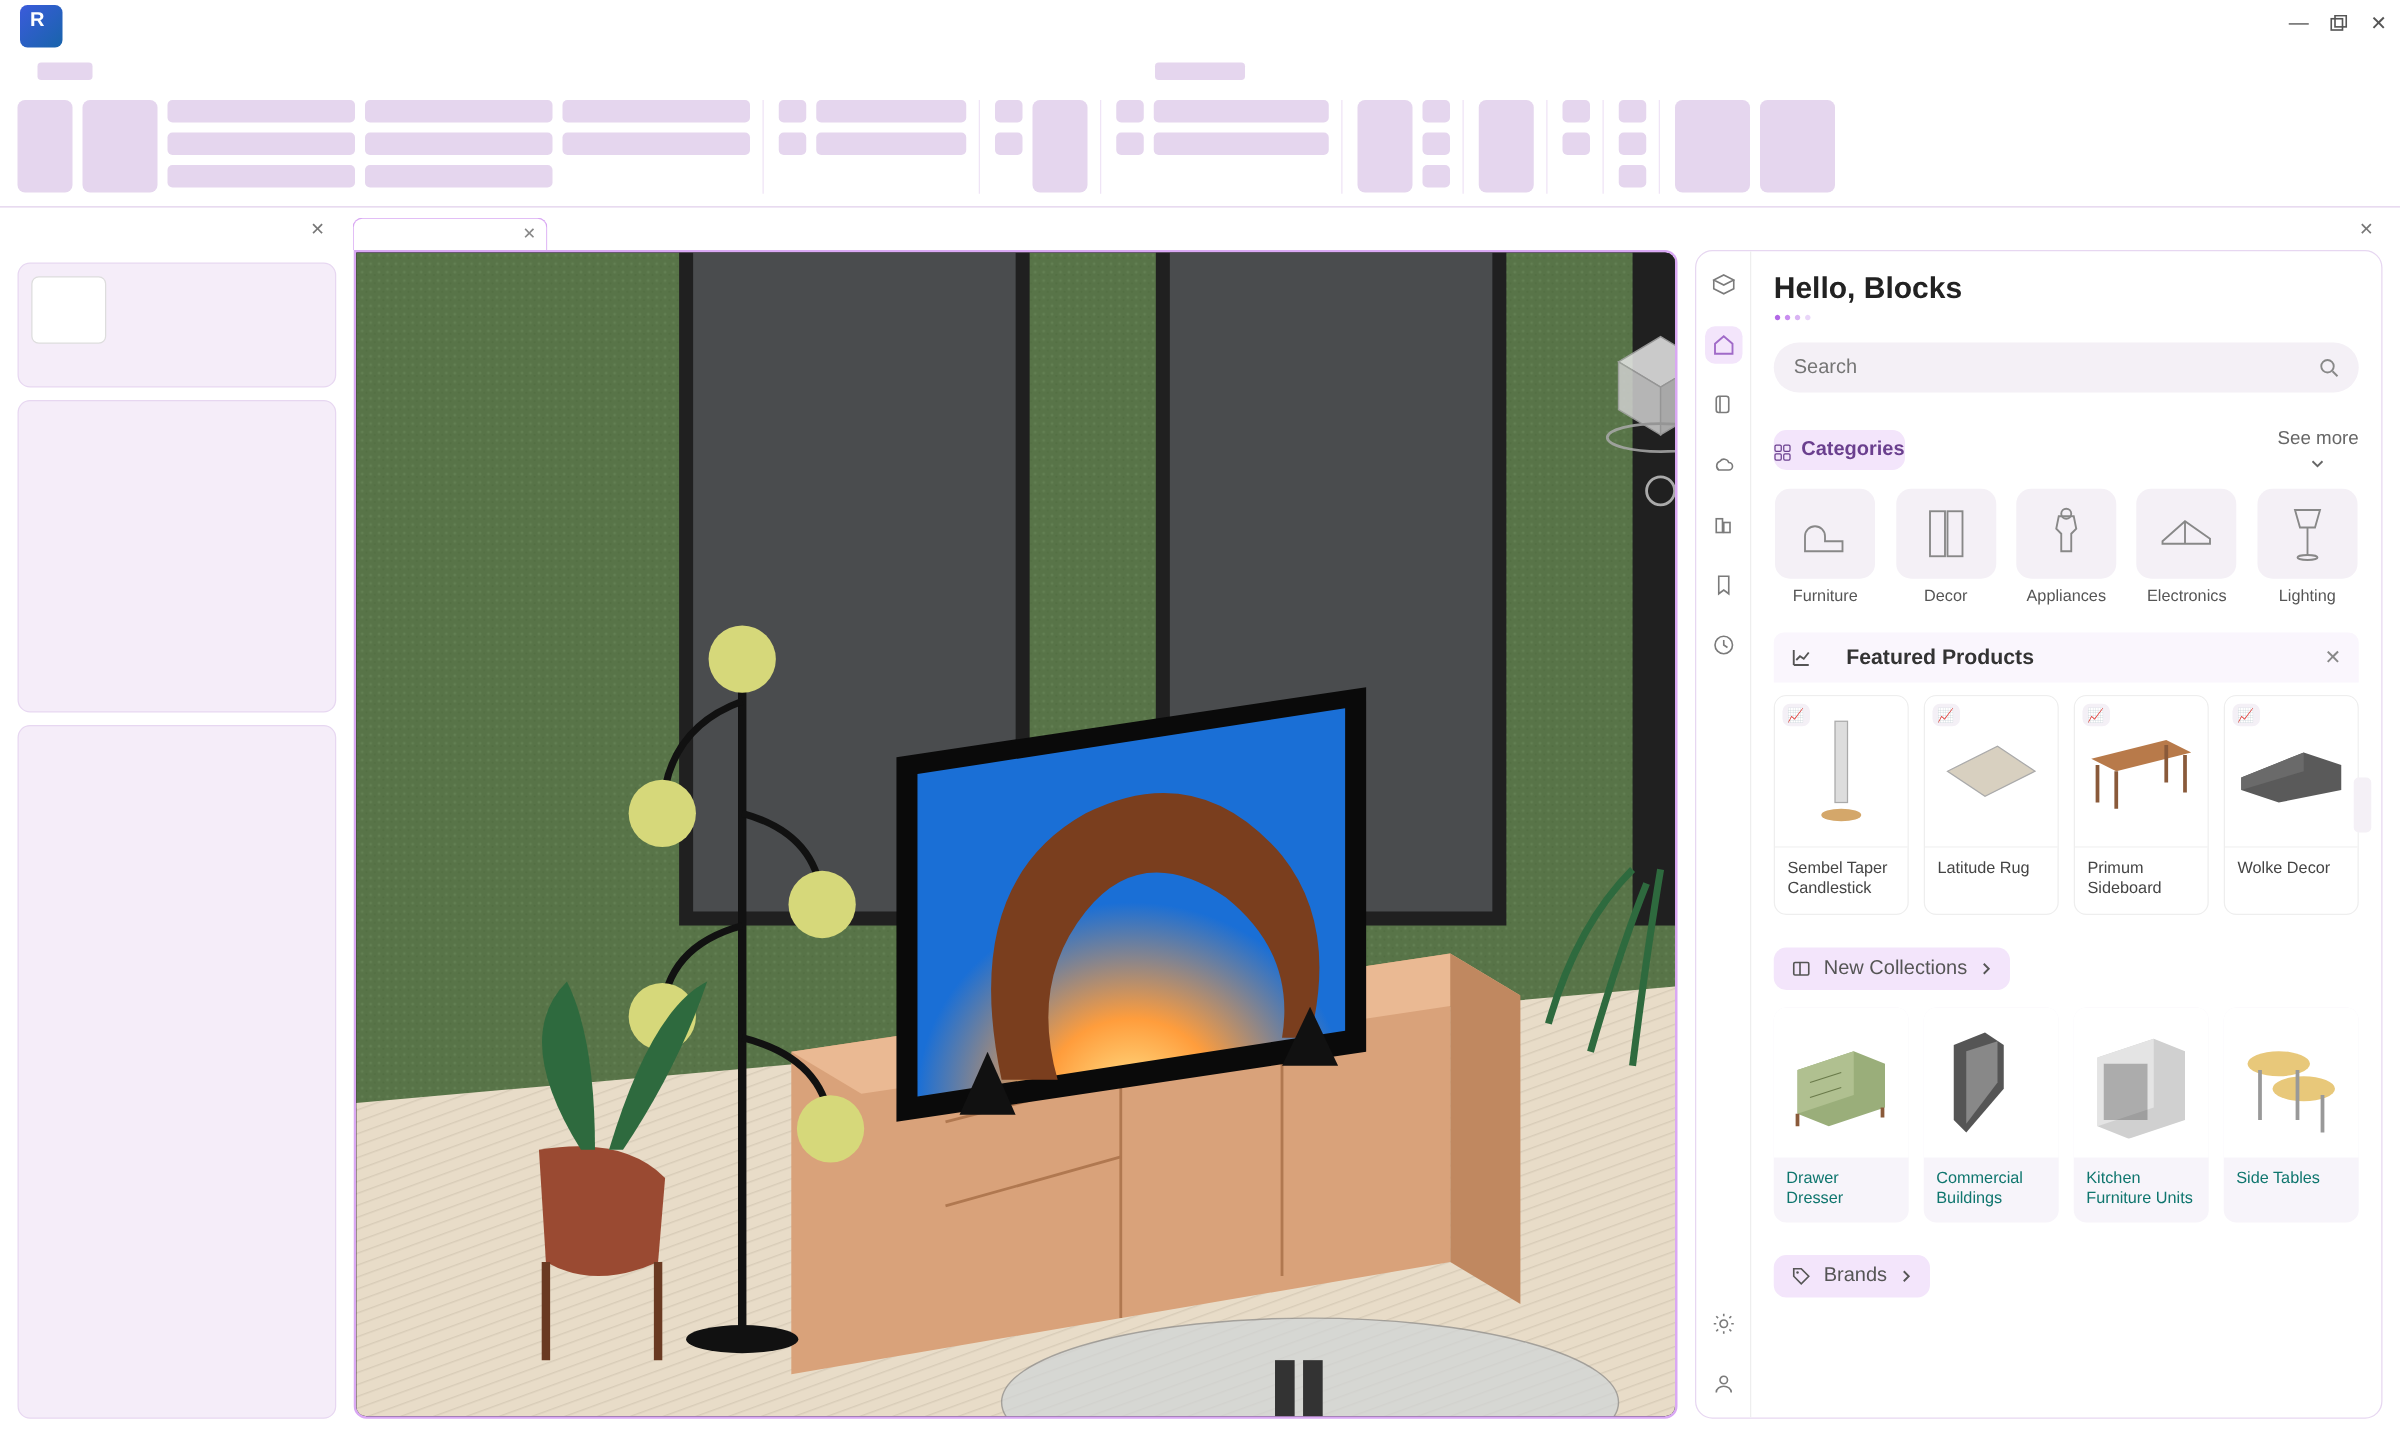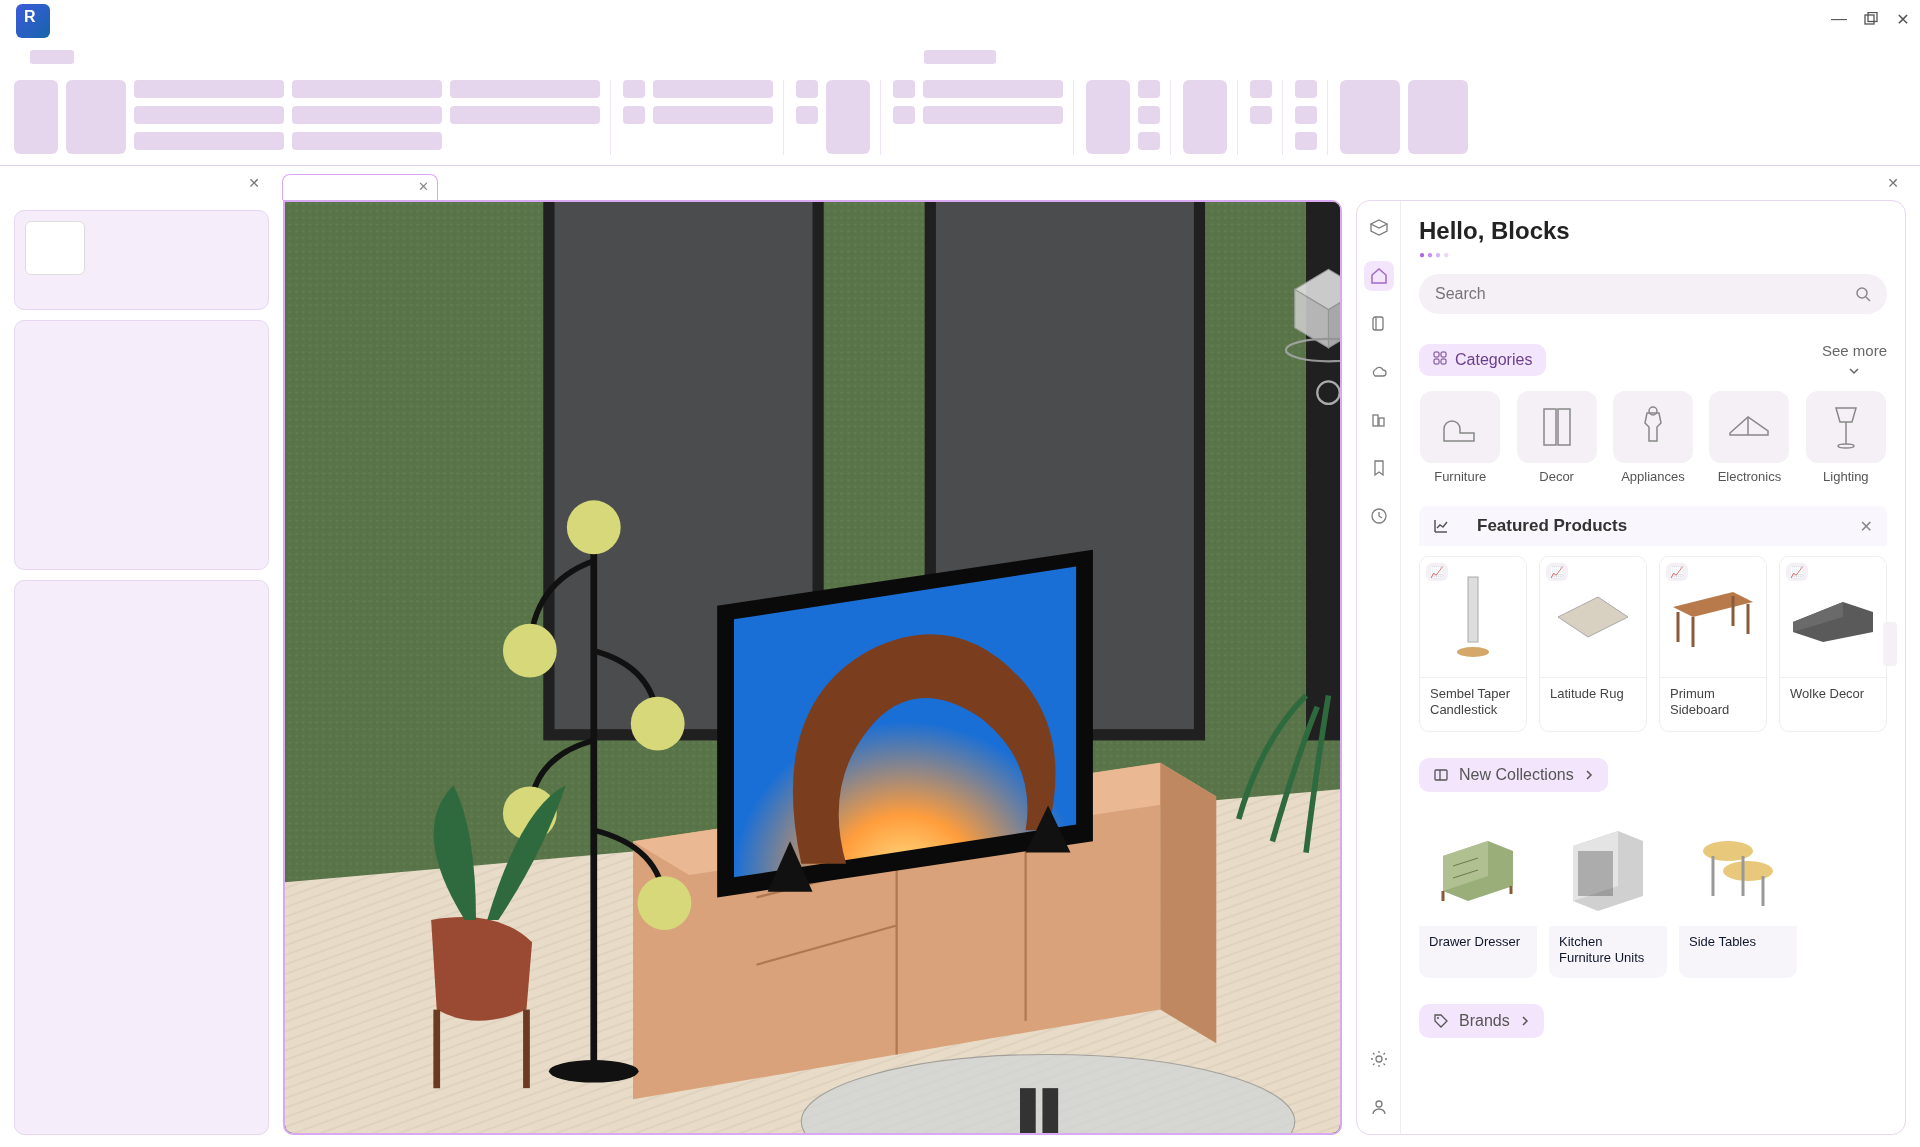--- a/index.html
+++ b/index.html
@@ -55,42 +55,42 @@
 .rail-spacer{flex:1;}
 .rp-content{ flex:1; padding:16px 18px; overflow:auto;}
 .rp-title{ font-size:24px; font-weight:700; color:#222;}
 .dots{ margin-top:4px; font-size:10px; letter-spacing:2px;}
 .dots span:nth-child(1){color:#b268e6;} .dots span:nth-child(2){color:#c98ef0;} .dots span:nth-child(3){color:#d9b4f3;} .dots span:nth-child(4){color:#e9d6f9;}
 .search-box{ margin-top:14px; height:40px; background:#f4f0f6; border-radius:20px; display:flex; align-items:center; padding:0 16px; gap:10px;}
 .search-box input{ flex:1; border:none; background:transparent; outline:none; font-size:16px; color:#7f1d1d;}
 .search-box .sicon{ color:#888;}
 
 .section-row{ display:flex; align-items:center; justify-content:space-between; margin-top:28px;}
-.chip{ display:inline-flex; align-items:flex-start; gap:8px; background:#f3e5fb; color:#6a3f8e; padding:7px 14px; border-radius:10px; font-size:16px; font-weight:400;}
+.chip{ display:inline-flex; align-items:flex-end; gap:8px; background:#f3e5fb; color:#6a3f8e; padding:7px 0; border-radius:10px; font-size:16px; font-weight:700;}
 .see-more{ font-size:15px; color:#666; display:flex; align-items:center; gap:6px; cursor:pointer;flex-direction:column;}
 
 .cat-row{ display:flex; gap:14px; margin-top:14px;}
 .cat-item{ width:84px; display:flex; flex-direction:column; align-items:center; gap:6px;}
 .cat-tile{ width:80px; height:72px; border-radius:12px; background:#f4f0f6; display:flex; align-items:center; justify-content:center; cursor:pointer;}
 .cat-label{ font-size:13px; color:#555;}
 
 .feat-head{ margin-top:22px; background:#faf6fd; border-radius:8px 8px 0 0; padding:10px 14px; display:flex; align-items:center; justify-content:space-between;}
 .feat-head-title{ font-size:17px; font-weight:600; color:#333; display:flex; gap:28px; align-items:center;}
 .feat-row{ display:flex; gap:12px; margin-top:10px; position:relative;}
 .prod-card{ width:118px; border:1px solid #eee; border-radius:10px; background:#fff; overflow:hidden; cursor:pointer;}
 .prod-img{ height:120px; background:#fff; display:flex; align-items:center; justify-content:center; position:relative;}
 .prod-img .trend{ position:absolute; top:6px; left:6px; width:22px; height:18px; border-radius:6px; background:#f4f0f6; display:flex;align-items:center;justify-content:center; font-size:11px;}
 .prod-label{ padding:8px 10px 12px; font-size:13px; color:#444; line-height:1.25; border-top:1px solid #f0f0f0;}
 .scroll-nub{ position:absolute; right:-10px; top:50%; transform:translateY(-50%); width:14px; height:44px; border-radius:4px; background:#f4f0f6; cursor:pointer;}
 
 .newcol-chip{ margin-top:26px; display:inline-flex; align-items:center; gap:10px; background:#f3e5fb; padding:8px 14px; border-radius:10px; font-size:16px; color:#555;}
 .col-row{ display:flex; gap:12px; margin-top:14px;}
 .col-card{ width:118px; border-radius:10px; background:#f7f4fa; overflow:hidden; cursor:pointer;}
 .col-img{ height:120px; background:#fff; display:flex; align-items:center; justify-content:center;}
-.col-label{ padding:8px 10px 12px; font-size:13px; color:#0f172a; line-height:1.25;}
+.col-label{ padding:8px 10px 12px; font-size:13px; color:#0f766e; line-height:1.25;}
 
 .brands-chip{ margin-top:26px;}
 
 svg{display:block;}
 </style>
 </head>
 <body>
 
 <div class="titlebar">
   <div class="app-icon"></div>
@@ -514,20 +514,29 @@
                   <line x1="20" y1="52" x2="45" y2="44" stroke="#6a7a4a"></line>
                   <line x1="10" y1="65" x2="10" y2="75" stroke="#8a5a3a" stroke-width="3"></line>
                   <line x1="78" y1="60" x2="78" y2="68" stroke="#8a5a3a" stroke-width="3"></line>
                 </svg>
               </div>
             <div class="col-label">Drawer Dresser</div>
           </div>
           <div class="col-card">
             <div class="col-img">
                 <svg width="90" height="90" viewBox="0 0 90 90">
+                  <polygon points="15,15 40,5 55,15 55,50 25,85 15,75" fill="#555"></polygon>
+                  <polygon points="25,20 50,12 50,45 25,78" fill="#888"></polygon>
+                </svg>
+              </div>
+            <div class="col-label">Commercial Buildings</div>
+          </div>
+          <div class="col-card">
+            <div class="col-img">
+                <svg width="90" height="90" viewBox="0 0 90 90">
                   <polygon points="10,25 55,10 80,20 80,75 35,90 10,80" fill="#d0d0d0"></polygon>
                   <polygon points="10,25 55,10 55,65 10,80" fill="#e4e4e4"></polygon>
                   <rect x="15" y="30" width="35" height="45" fill="#2a2a2a" opacity="0.3"></rect>
                 </svg>
               </div>
             <div class="col-label">Kitchen Furniture Units</div>
           </div>
           <div class="col-card">
             <div class="col-img">
                 <svg width="90" height="90" viewBox="0 0 90 90">

